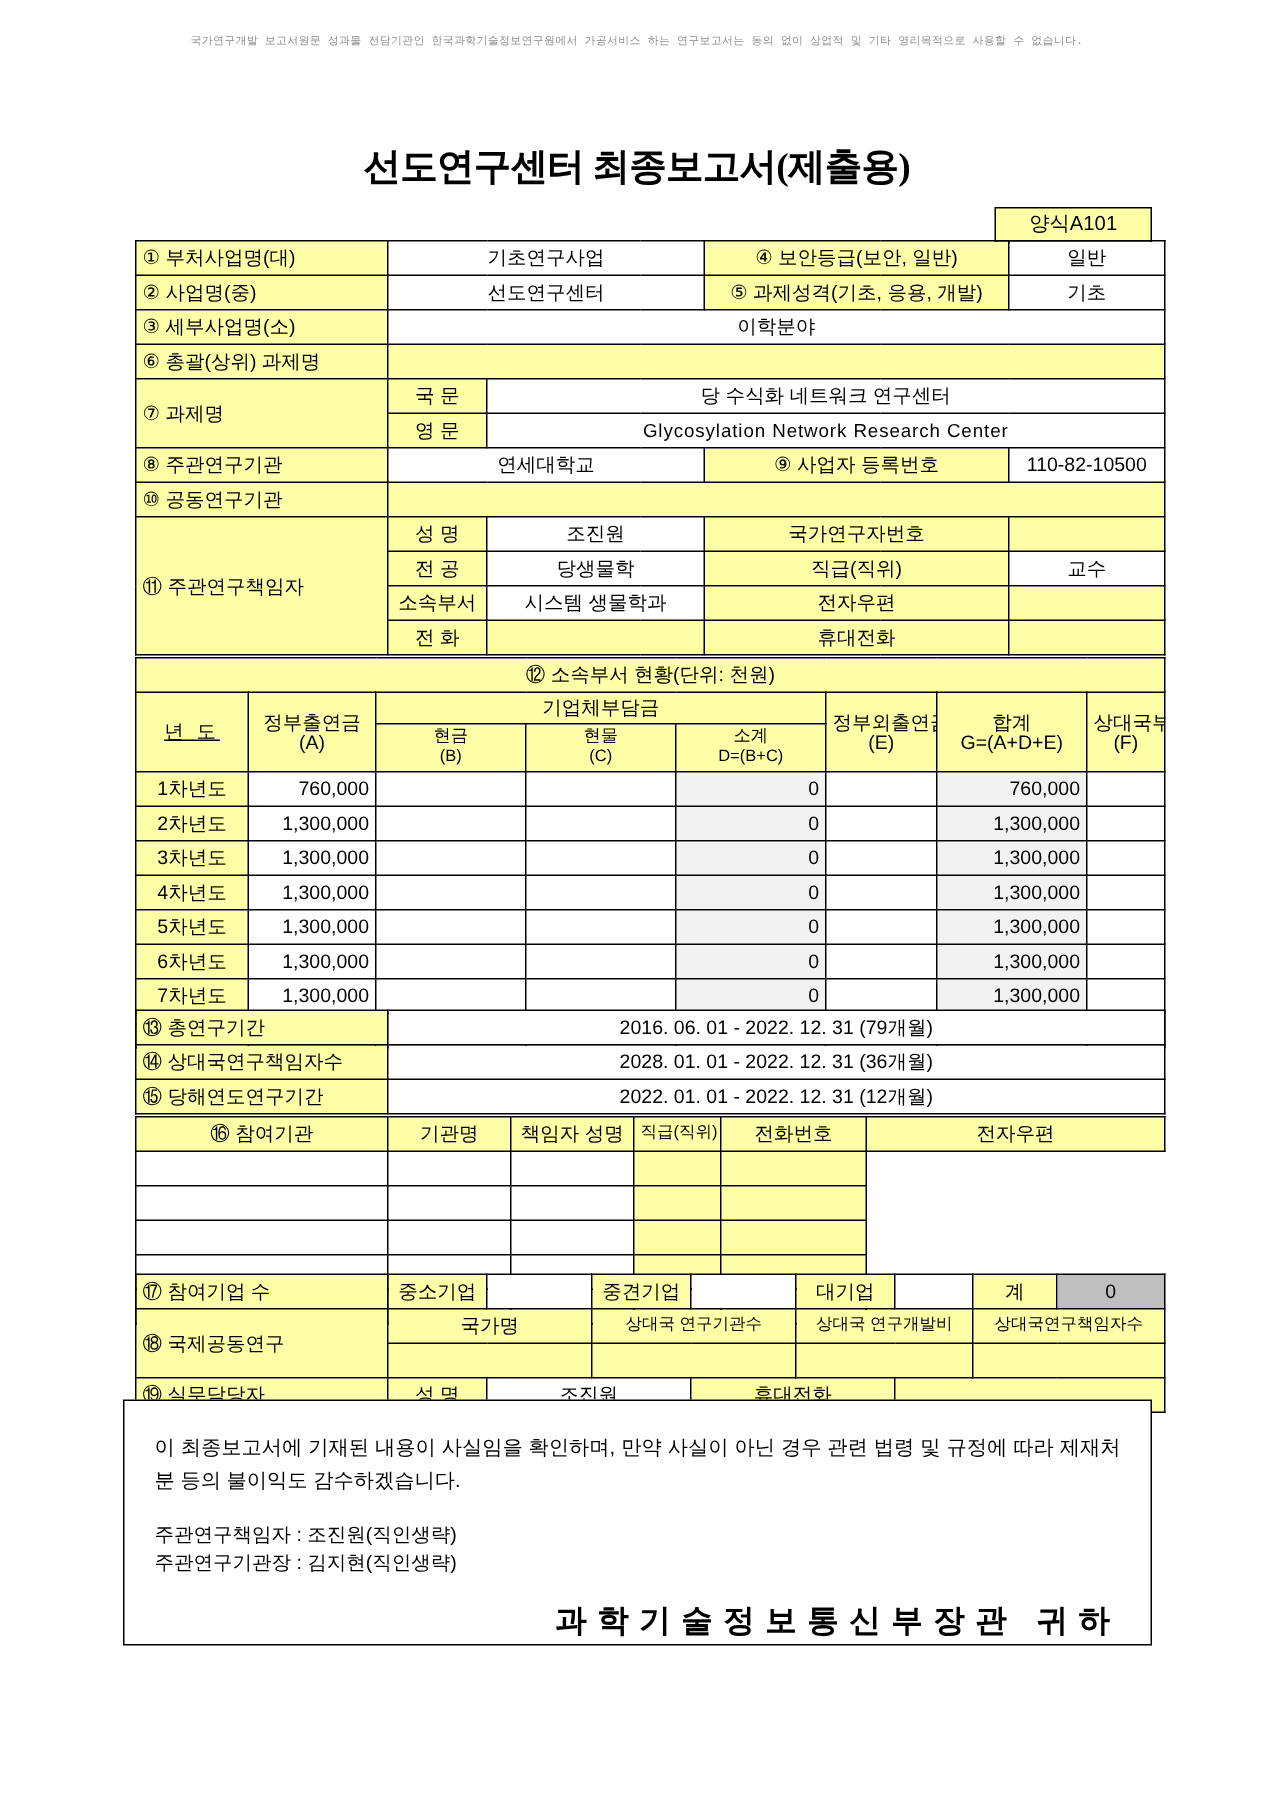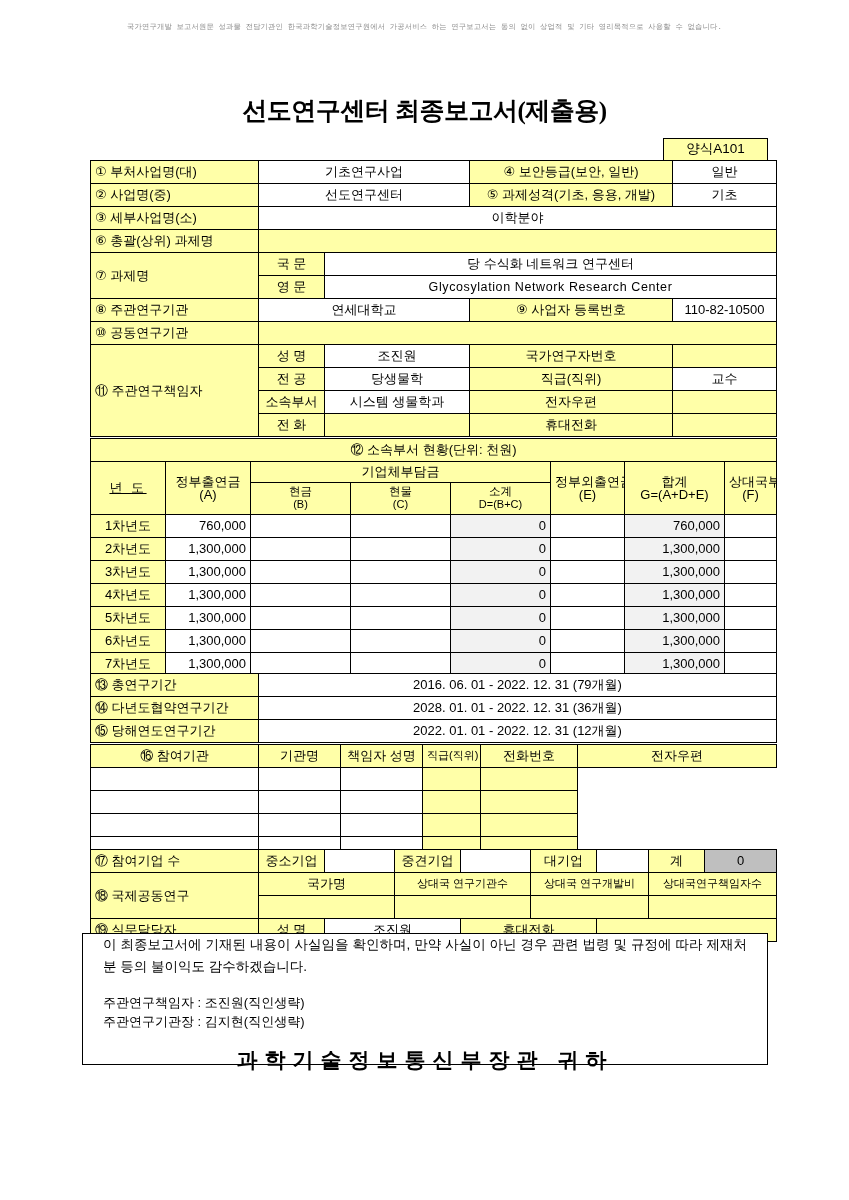--- a/index.html
+++ b/index.html
@@ -86,40 +86,40 @@
   .hdr2 { font-size: 11.5px; line-height: 1.0; white-space: normal; }
   .hdr2 .sub { font-size: 11px; }
   .sq { font-size: 11px; }
 
   
   .squeeze { font-size: 13px; line-height: 0.92; white-space: normal; padding: 0 1px; }
   .squeeze .l2 { display:block; margin-top:-2px; }
 
   .statement {
     position: absolute;
-    left: 82px; top: 933px; width: 686px; height: 132px;
+    left: 82px; top: 933px; width: 686px; height: 164px;
     border: 1px solid #000;
     background: #fff;
-    padding: 0 20px 10px 20px;
+    padding: 20px 20px 10px 20px;
   }
   .stmt-p {
     font-size: 13.5px;
     line-height: 1.65;
     text-align: justify;
     text-justify: inter-word;
     margin: 0 0 14px 0;
   }
   .sig {
     text-align: left;
     font-size: 13px;
     line-height: 1.5;
     margin: 0;
   }
   .ministry {
-    text-align: center;
+    text-align: right;
     font-size: 21px;
     font-weight: bold;
     letter-spacing: 7px;
     margin-top: 14px;
   }
 </style>
 </head>
 <body>
 
 <div class="page">
@@ -361,21 +361,21 @@
     <colgroup>
         <col style="width:168px">
         <col style="width:518px">
       </colgroup>
     <tbody>
         <tr>
       <td class="y lbl">⑬ 총연구기간</td>
       <td class="w c">2016. 06. 01 - 2022. 12. 31 (79개월)</td>
     </tr>
     <tr>
-      <td class="y lbl">⑭ 다년도협약연구기간</td>
+      <td class="y lbl">⑭ 상대국연구책임자수</td>
       <td class="w c">2028. 01. 01 - 2022. 12. 31 (36개월)</td>
     </tr>
     <tr>
       <td class="y lbl">⑮ 당해연도연구기간</td>
       <td class="w c">2022. 01. 01 - 2022. 12. 31 (12개월)</td>
     </tr>
   </tbody>
     </table>
 
   <table class="frm" id="tbl-participants" style="top:744px">

